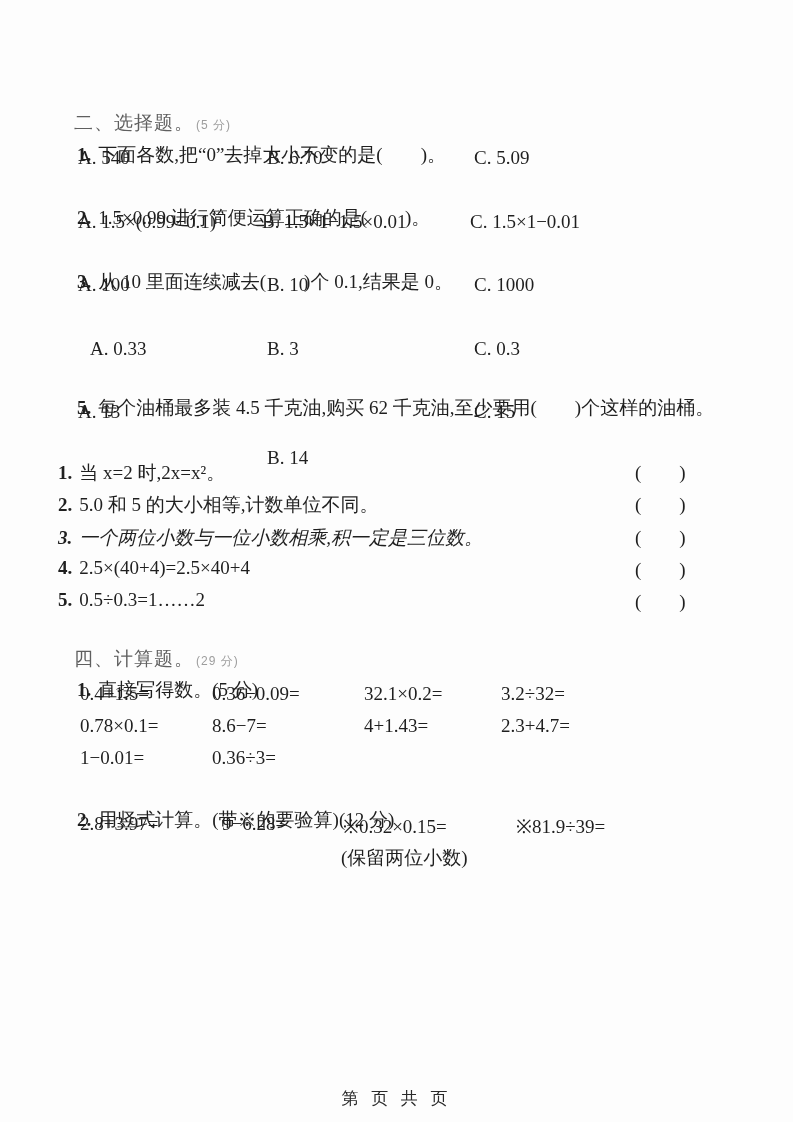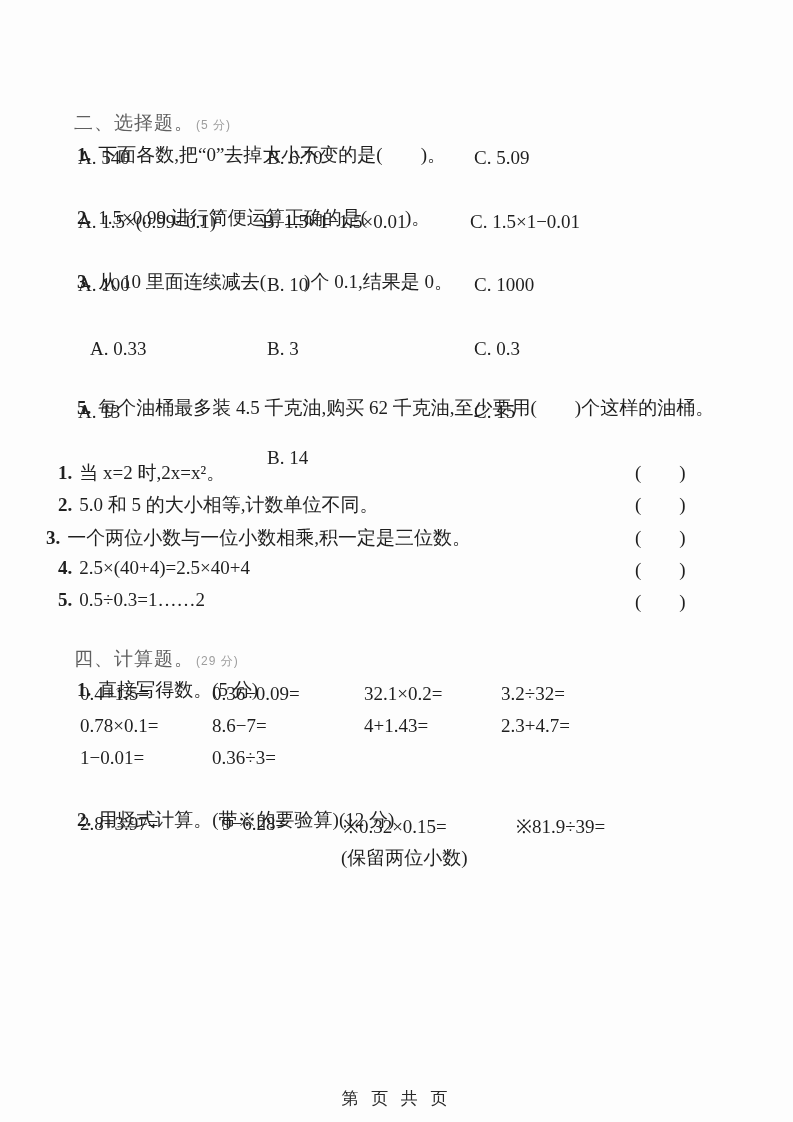--- a/index.html
+++ b/index.html
@@ -98,21 +98,21 @@
 
   <div class="row" style="top:460px;padding-left:8px;">
     <span class="cell" style="left:58px;"><span class="qn">1.</span><span>当 x=2 时,2x=x²。</span></span>
     <span class="cell bracket">(　　)</span>
   </div>
   <div class="row" style="top:492px;">
     <span class="cell" style="left:58px;"><span class="qn">2.</span><span>5.0 和 5 的大小相等,计数单位不同。</span></span>
     <span class="cell bracket">(　　)</span>
   </div>
   <div class="row" style="top:525px;">
-    <span class="cell" style="left:46px;"><span class="qn">3.</span><span>一个两位小数与一位小数相乘,积一定是三位数。</span></span>
+    <span class="cell" style="left:58px;font-style:italic;"><span class="qn">3.</span><span>一个两位小数与一位小数相乘,积一定是三位数。</span></span>
     <span class="cell bracket">(　　)</span>
   </div>
   <div class="row" style="top:557px;">
     <span class="cell" style="left:58px;"><span class="qn">4.</span><span>2.5×(40+4)=2.5×40+4</span></span>
     <span class="cell bracket">(　　)</span>
   </div>
   <div class="row" style="top:589px;">
     <span class="cell" style="left:58px;"><span class="qn">5.</span><span>0.5÷0.3=1……2</span></span>
     <span class="cell bracket">(　　)</span>
   </div>

